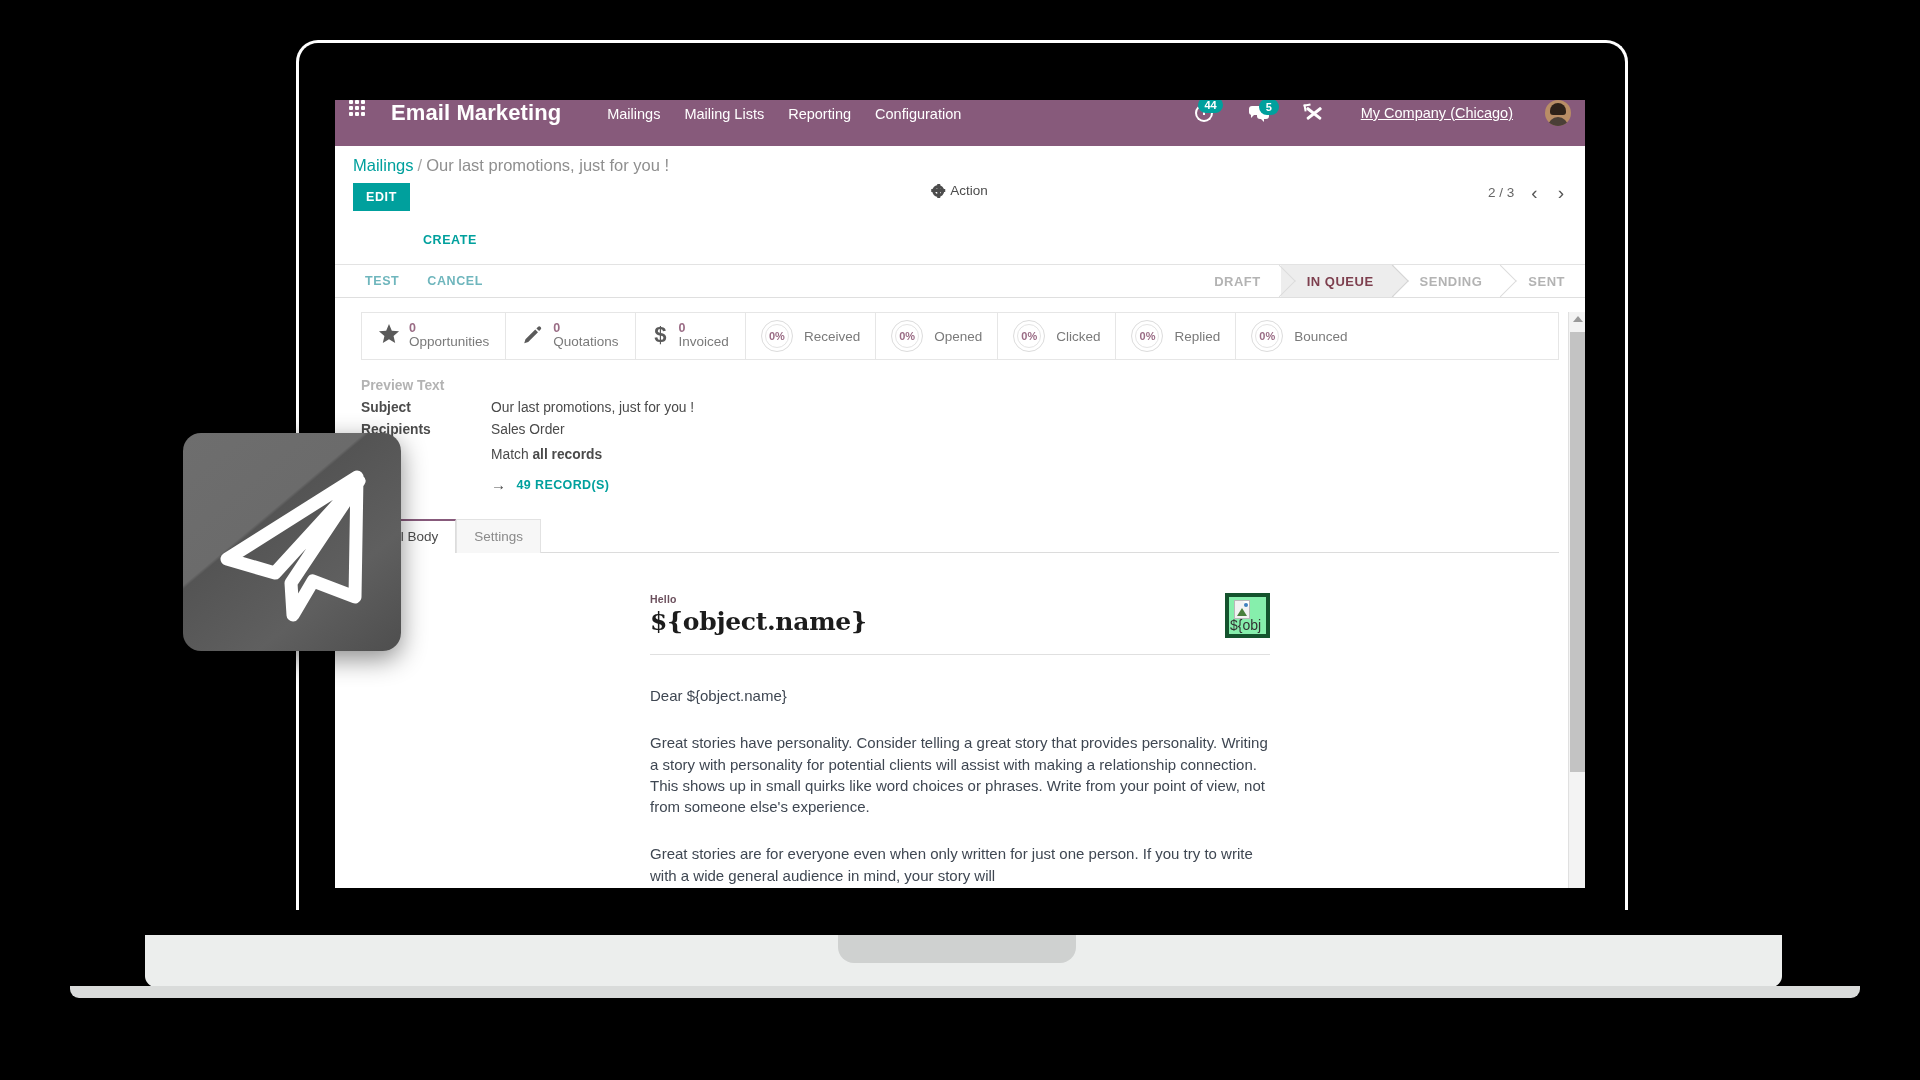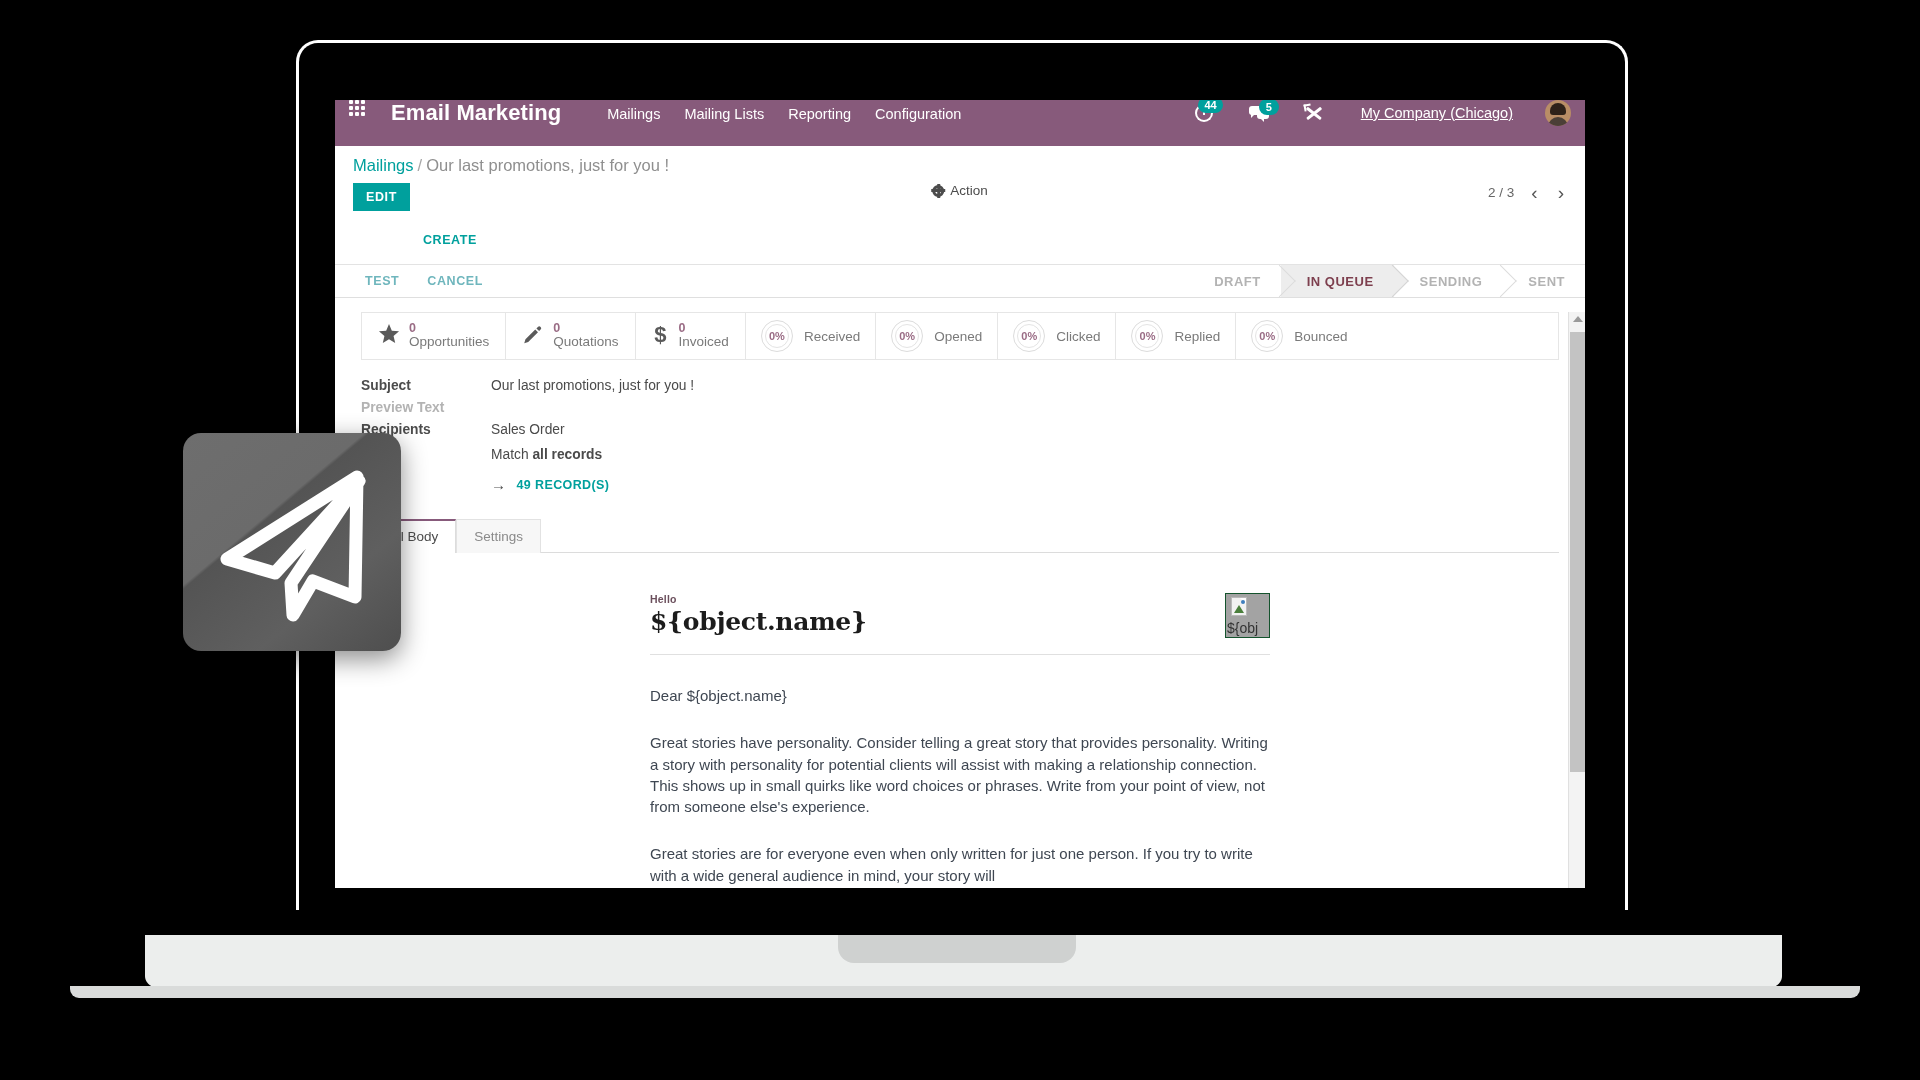--- a/index.html
+++ b/index.html
@@ -175,21 +175,21 @@
       border-top: 2px solid #875a7b; padding-top: 8px; }
 
   
   .mailbody { padding: 40px 0 0 0; background: #fff; }
   .mail-inner { width: 620px; margin: 0 auto; }
   .mail-head { display: flex; align-items: flex-start; justify-content: space-between;
       border-bottom: 1px solid #e0e0e0; padding-bottom: 16px; }
   .hello { font-size: 10.5px; font-weight: bold; color: #6b4f5c; letter-spacing: .2px; }
   .objname { font-size: 25px; font-weight: bold; color: #1c1c1c; font-family: "DejaVu Serif", serif;
       letter-spacing: -.3px; margin-top: 2px; }
-  .broken-img { width: 45px; height: 45px; border: 1px solid #14532d; background:#a3a3a3;
+  .broken-img { width: 45px; height: 45px; border: 4px solid #14532d; background:#86efac;
       position: relative; overflow: hidden; }
   .broken-img .pg { position:absolute; left: 5px; top: 3px; width: 16px; height: 19px;
       background: #f2f2f2; border: 1px solid #b9b9b9; }
   .broken-img .pg::after { content:""; position:absolute; right: 0; top: 0;
       border-left: 6px solid transparent; border-top: 6px solid #ffffff; }
   .broken-img .mtn { position: absolute; left: 8px; top: 11px; width: 0; height: 0;
       border-left: 5px solid transparent; border-right: 5px solid transparent; border-bottom: 8px solid #4a7f3c; }
   .broken-img .sun { position:absolute; left: 15px; top: 6px; width: 4px; height: 4px;
       background: #3f7fbf; border-radius: 50%; }
   .broken-img .alt { position: absolute; left: 1px; bottom: 1px; font-size: 14px; color: #333;
@@ -365,26 +365,26 @@
         <div class="statbtn pct">
           <span class="ring">
               <span>0%</span>
             </span>
           <span class="lbl">Bounced</span>
         </div>
       </div>
 
       <div class="form">
         <div class="frow">
+          <div class="flabel muted">Preview Text</div>
+          <div class="fvalue"></div>
+        </div>
+        <div class="frow">
           <div class="flabel">Subject</div>
           <div class="fvalue">Our last promotions, just for you !</div>
-        </div>
-        <div class="frow">
-          <div class="flabel muted">Preview Text</div>
-          <div class="fvalue"></div>
         </div>
         <div class="frow">
           <div class="flabel">Recipients</div>
           <div>
             <div class="fvalue">Sales Order</div>
             <div class="sub-line"><span>Match </span><b>all records</b></div>
             <div class="records-link">
               <span class="arrow-r">→</span>
               <span>49 RECORD(S)</span>
             </div>

